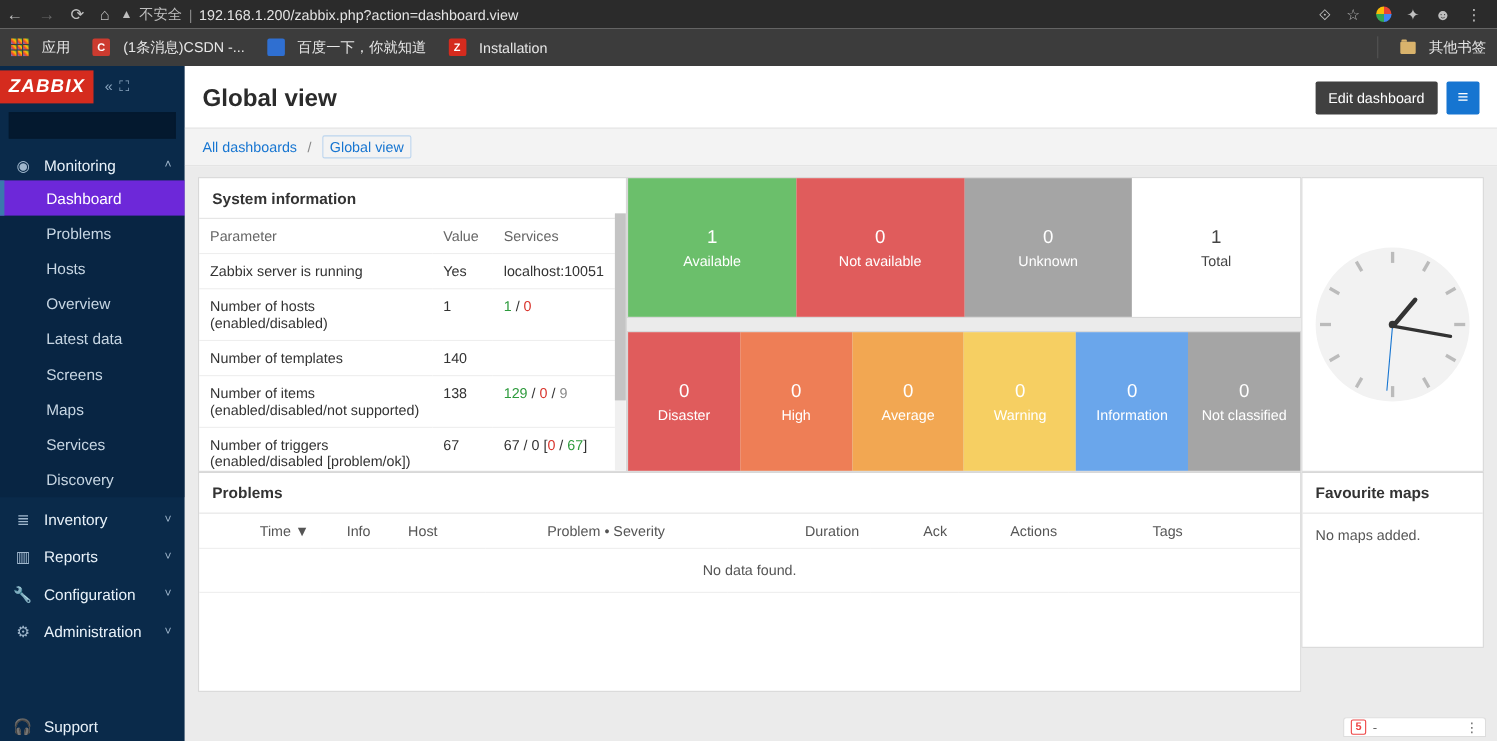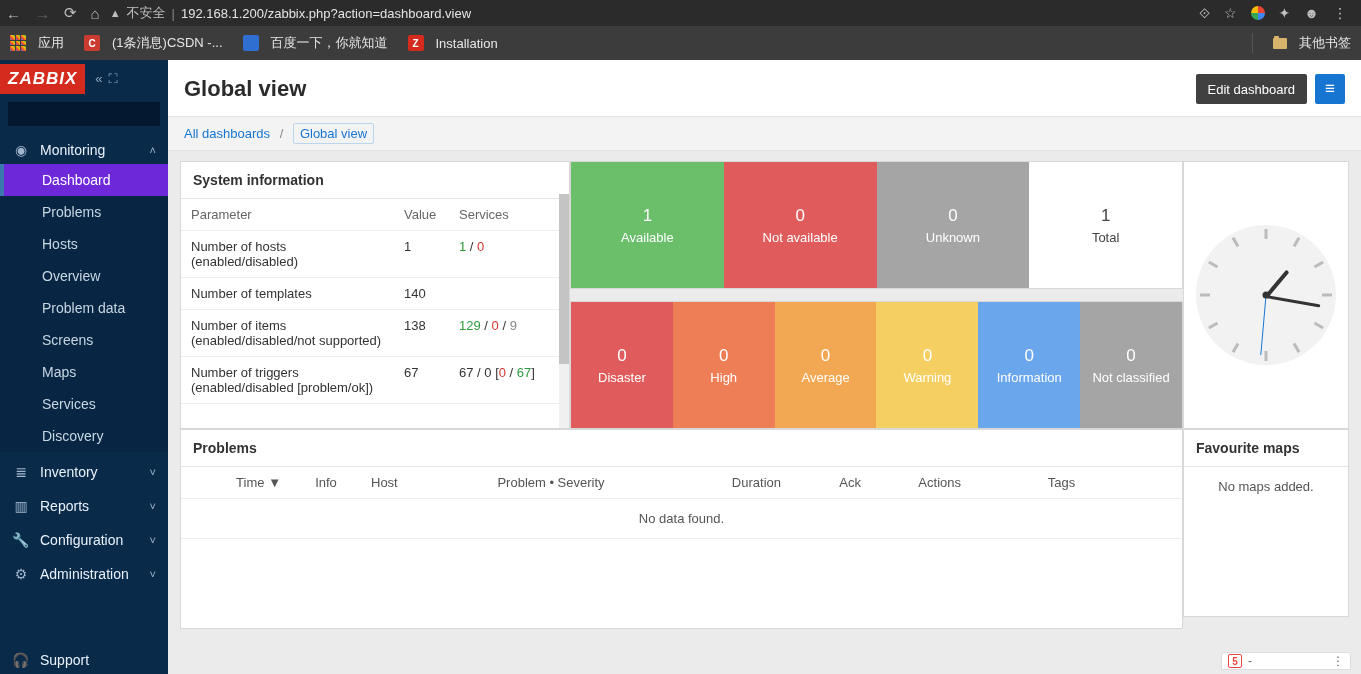--- a/index.html
+++ b/index.html
@@ -89,22 +89,22 @@
 .hand{position:absolute;left:50%;top:50%;transform-origin:0 50%;background:#333;border-radius:2px}
 .hand.h{width:34px;height:4px;transform:rotate(-50deg)}
 .hand.m{width:55px;height:3px;transform:rotate(10deg)}
 .hand.s{width:60px;height:1px;background:#1675d1;transform:rotate(95deg)}
 .clock .dot{position:absolute;left:50%;top:50%;width:7px;height:7px;background:#333;border-radius:50%;transform:translate(-50%,-50%)}
 
 .problems{flex:1;height:200px}
 .problems table{width:100%;font-size:13px;border-collapse:collapse}
 .problems th{font-weight:normal;color:#555;padding:8px 10px;text-align:left;border-bottom:1px solid #eee}
 .problems .nodata{text-align:center;padding:12px;color:#555;border-bottom:1px solid #eee}
-.favmaps{width:166px;height:188px}
-.favmaps .msg{padding:12px;text-align:center;color:#555;font-size:13px}
+.favmaps{width:166px;height:160px}
+.favmaps .msg{padding:12px;text-align:left;color:#555;font-size:13px}
 
 .float-tool{position:fixed;right:10px;bottom:4px;width:130px;height:18px;background:#fff;border:1px solid #ddd;border-radius:3px 3px 0 0;display:flex;align-items:center;font-size:12px;color:#666;padding:0 6px;gap:6px}
 .float-tool .dsq{width:14px;height:14px;background:#fff;border:1px solid #e44;color:#e44;font-weight:bold;display:flex;align-items:center;justify-content:center;border-radius:2px;font-size:10px}
 </style>
 </head>
 <body>
 
 <div class="chrome-bar">
   <div class="nav-icons">
     <span>←</span>
@@ -182,21 +182,21 @@
     <div class="nav-sec">
         <span class="ico">◉</span>
         <span>Monitoring</span>
         <span class="chev">˄</span>
       </div>
     <div class="sub-block">
       <div class="nav-item sel">Dashboard</div>
       <div class="nav-item">Problems</div>
       <div class="nav-item">Hosts</div>
       <div class="nav-item">Overview</div>
-      <div class="nav-item">Problem data</div>
+      <div class="nav-item">Latest data</div>
       <div class="nav-item">Screens</div>
       <div class="nav-item">Maps</div>
       <div class="nav-item">Services</div>
       <div class="nav-item">Discovery</div>
     </div>
 
     <div class="nav-sec">
         <span class="ico">≣</span>
         <span>Inventory</span>
         <span class="chev">˅</span>
@@ -244,20 +244,25 @@
 
         <div class="widget sysinfo">
           <div class="widget-h">System information</div>
           <table>
             <tbody>
                 <tr>
               <th>Parameter</th>
               <th style="width:55px">Value</th>
               <th style="width:110px">Services</th>
             </tr>
+            <tr>
+                  <td>Zabbix server is running</td>
+                  <td class="green">Yes</td>
+                  <td>localhost:10051</td>
+                </tr>
             <tr>
                   <td>Number of hosts (enabled/disabled)</td>
                   <td>1</td>
                   <td><span class="green">1</span><span> / </span><span class="red">0</span></td>
                 </tr>
             <tr>
                   <td>Number of templates</td>
                   <td>140</td>
                   <td></td>
                 </tr>

